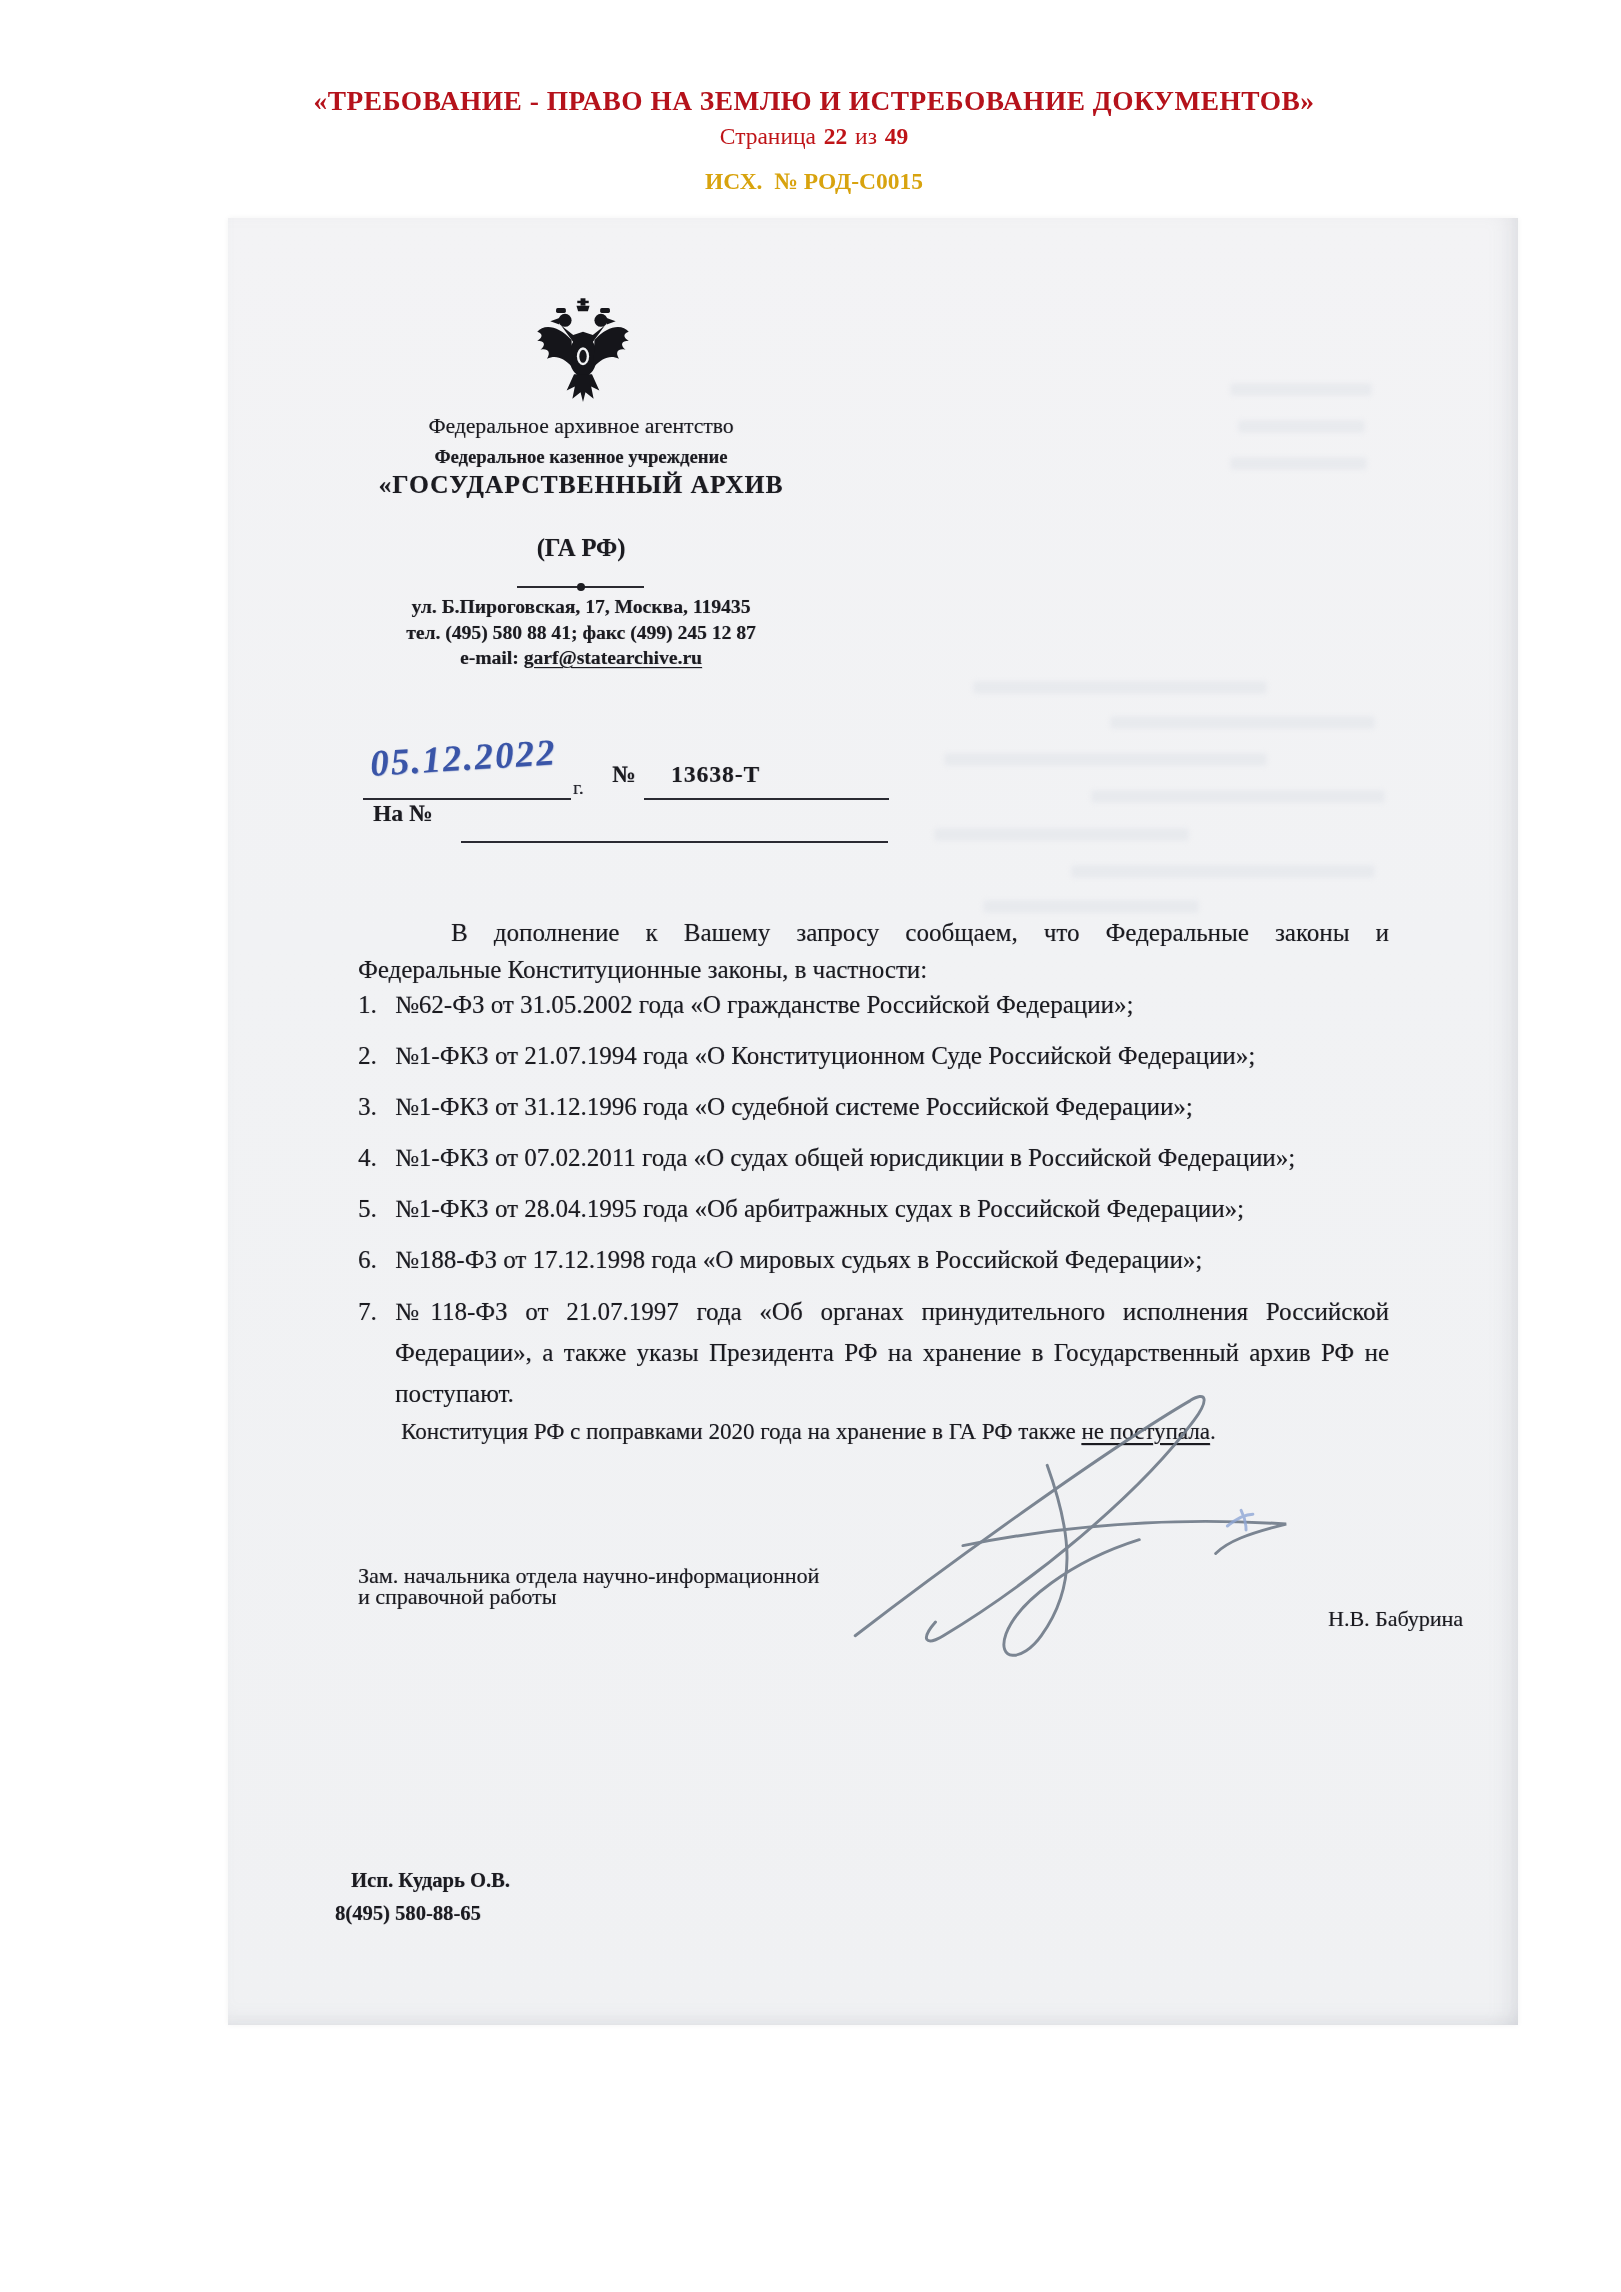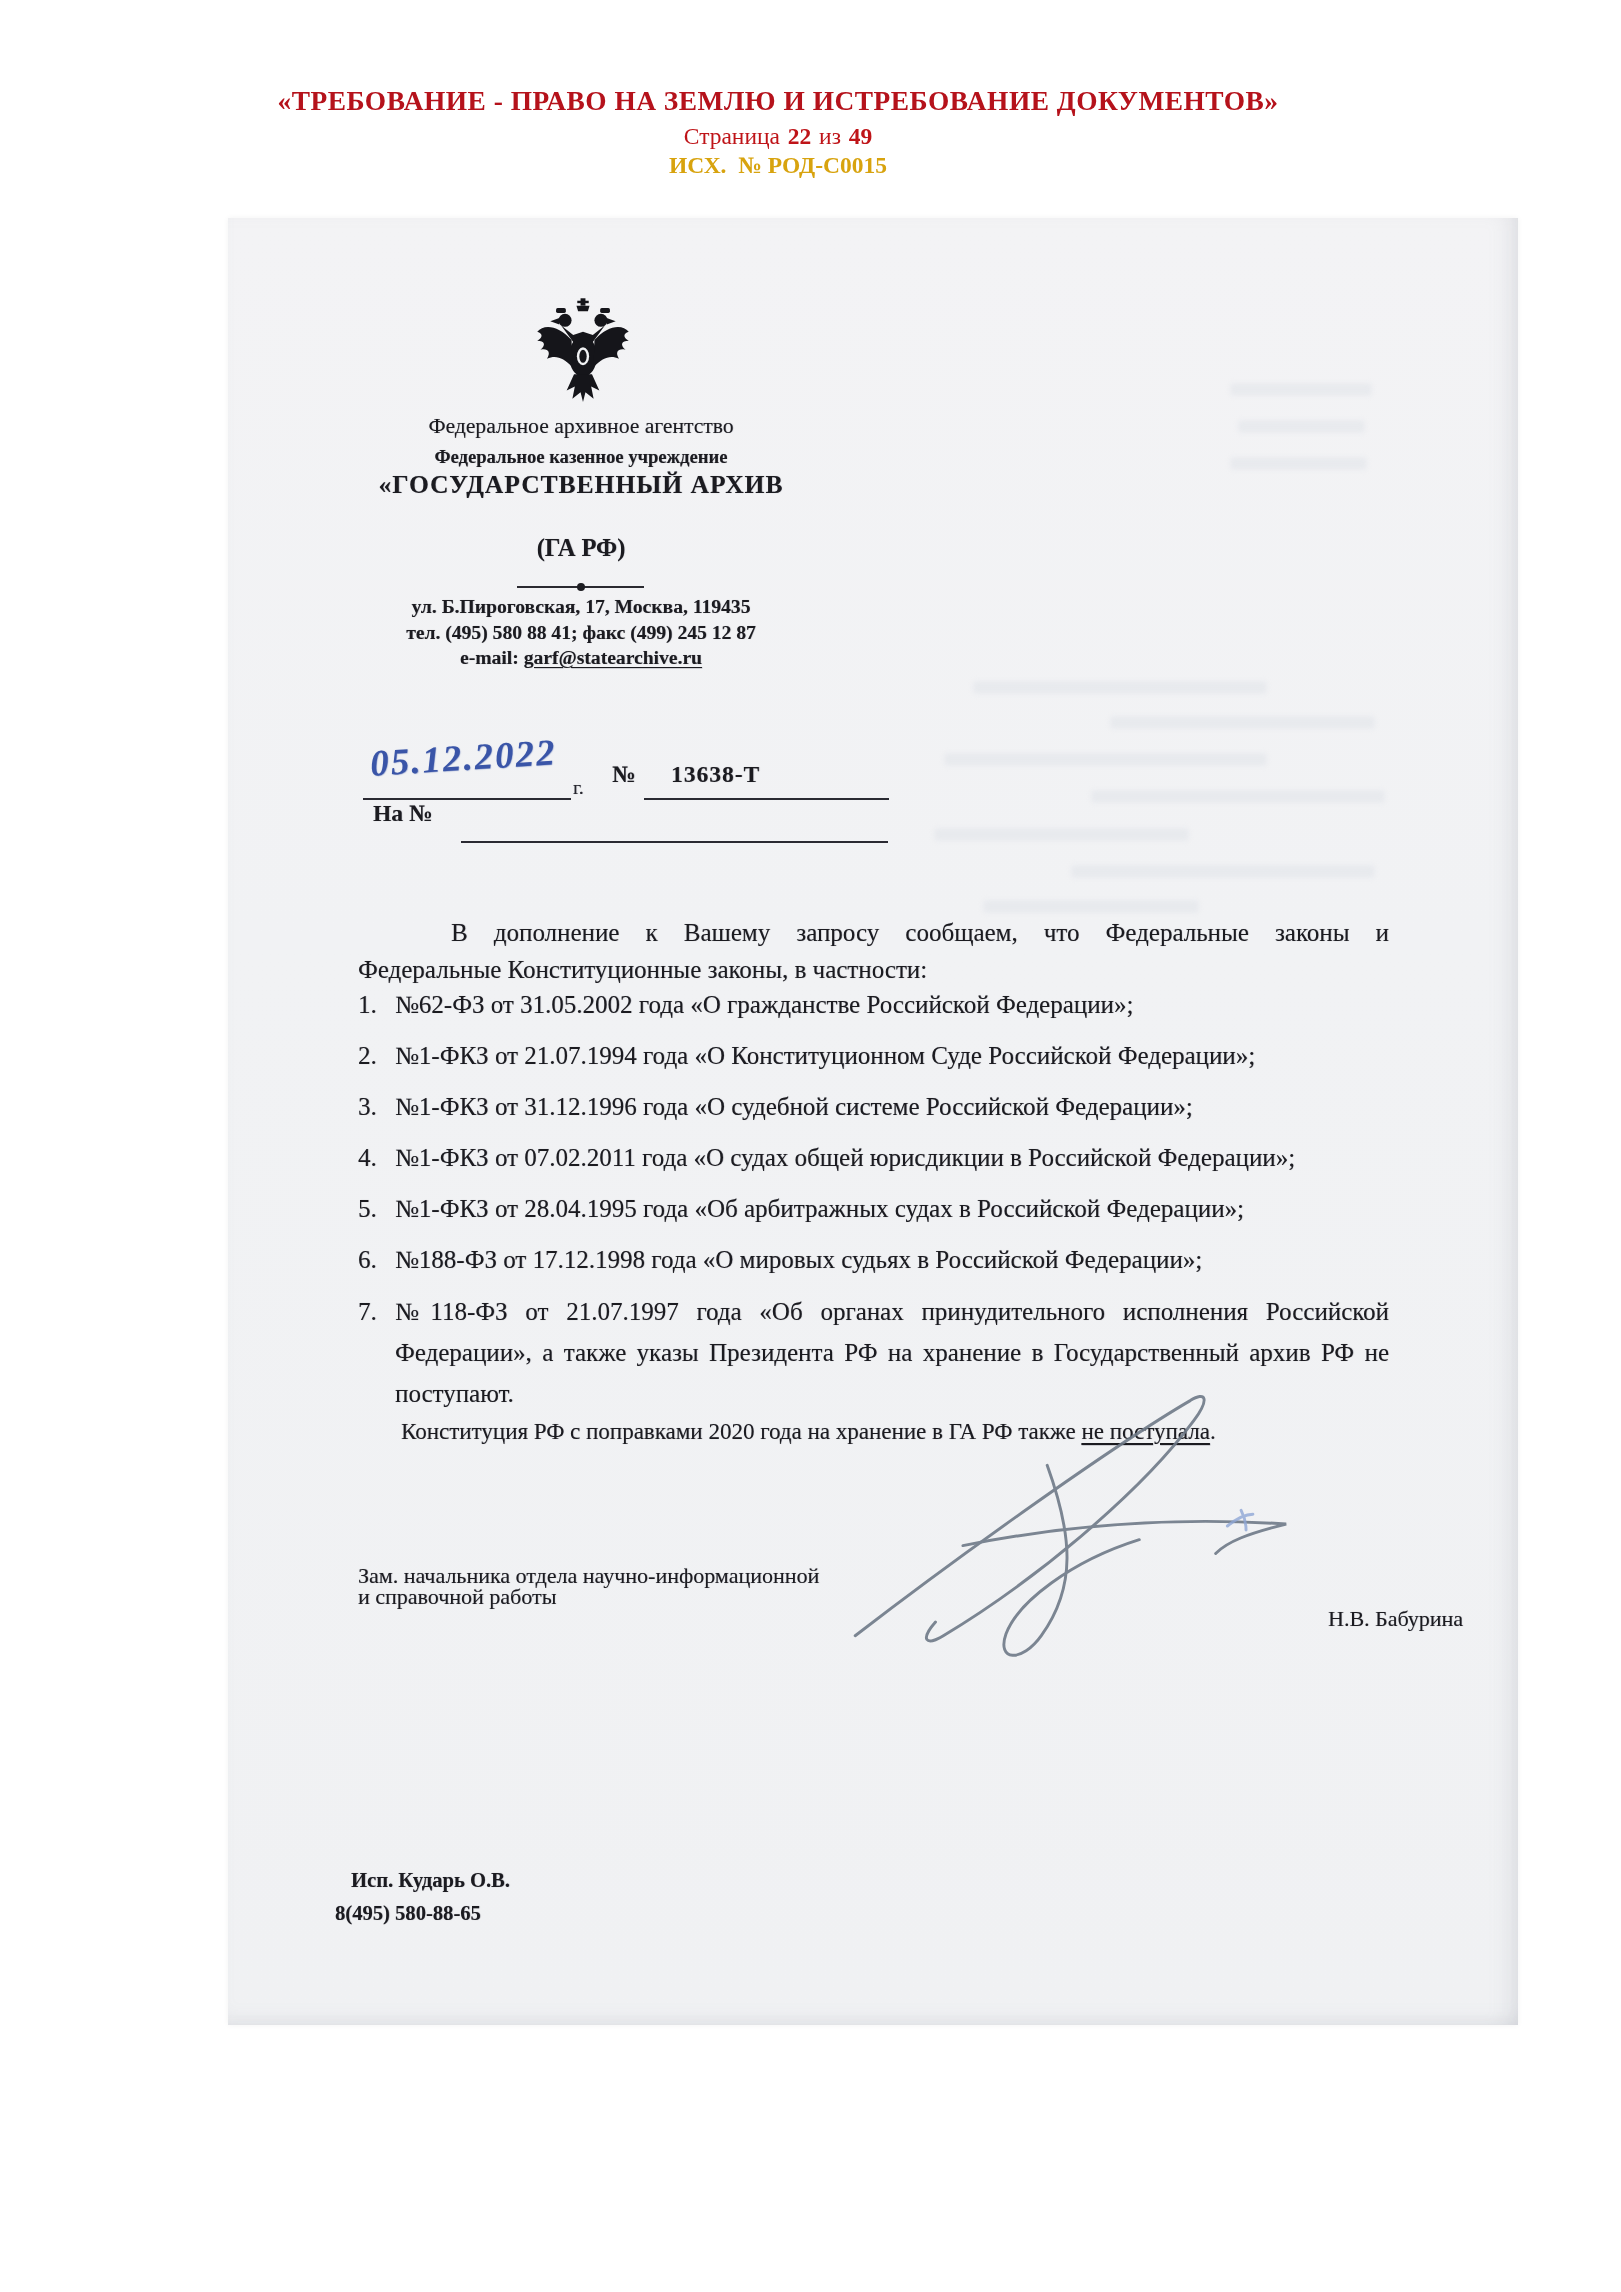--- a/index.html
+++ b/index.html
@@ -4,26 +4,26 @@
 <style>
   html,body{margin:0;padding:0;}
   body{
     width:1621px;height:2293px;
     background:#ffffff;
     position:relative;
     font-family:"Liberation Serif","DejaVu Serif",serif;
     overflow:hidden;
   }
   
-  .hdr{position:absolute;left:0;width:1556px;text-align:center;}
+  .hdr{position:absolute;left:0;width:1556px;text-align:center;padding-left:36px;}
   .hdr-title{top:86px;font-size:27.4px;font-weight:bold;color:#b5121b;letter-spacing:0.5px;}
   .hdr-page{top:123px;font-size:23.5px;color:#bf1418;}
   .hdr-page .b{font-weight:bold;}
   .hdr-page span{margin:0 3.9px;}
-  .hdr-ref{top:152px;font-size:23.5px;font-weight:bold;color:#d8a30e;white-space:pre;}
+  .hdr-ref{top:168px;font-size:23.5px;font-weight:bold;color:#d8a30e;white-space:pre;}
 
   
   .page{
     position:absolute;left:228px;top:218px;width:1290px;height:1807px;
     background:linear-gradient(180deg,#f3f3f5 0%,#f1f2f4 40%,#f0f1f3 100%);
     box-shadow:inset -19.6px 0 25.5px -17.6px rgba(140,145,158,.28),
                inset 0 -15.7px 21.6px -15.7px rgba(140,145,158,.22),
                0 0 5.9px rgba(0,0,0,.05);
   }
   .page *{position:absolute;}

